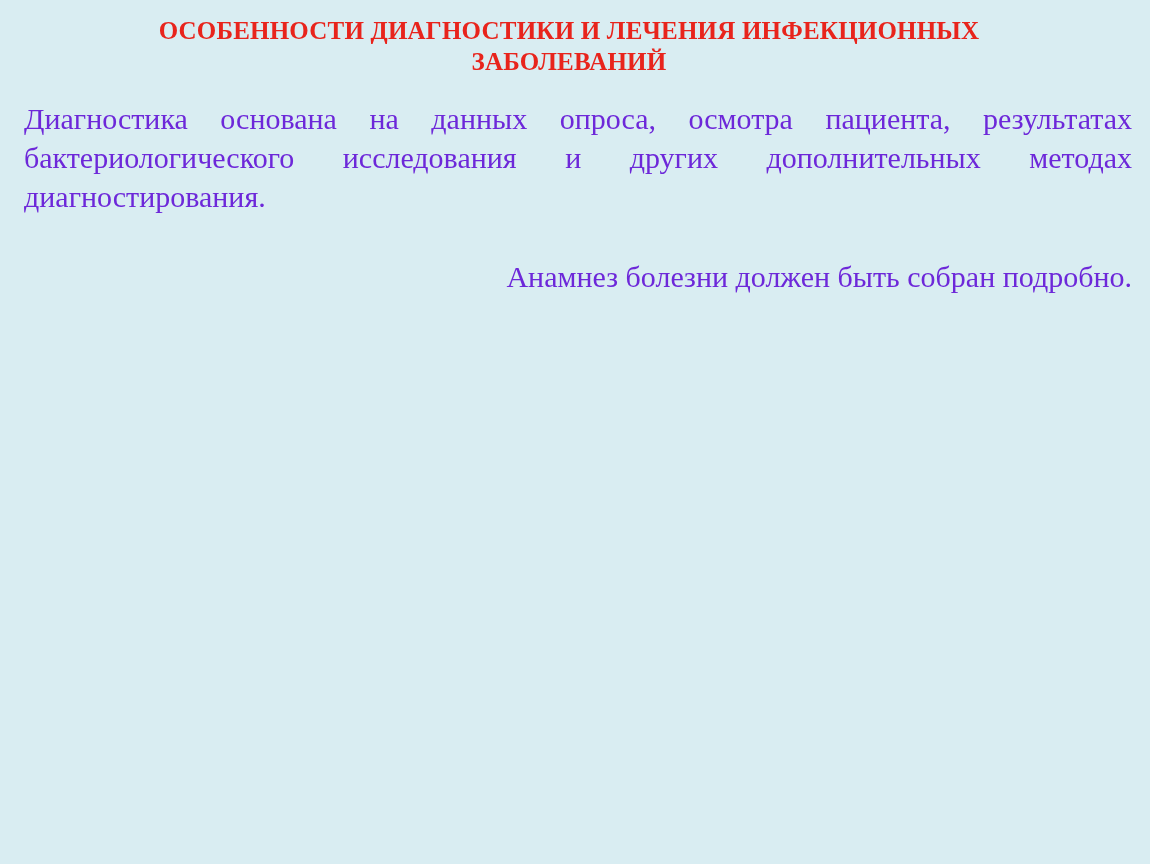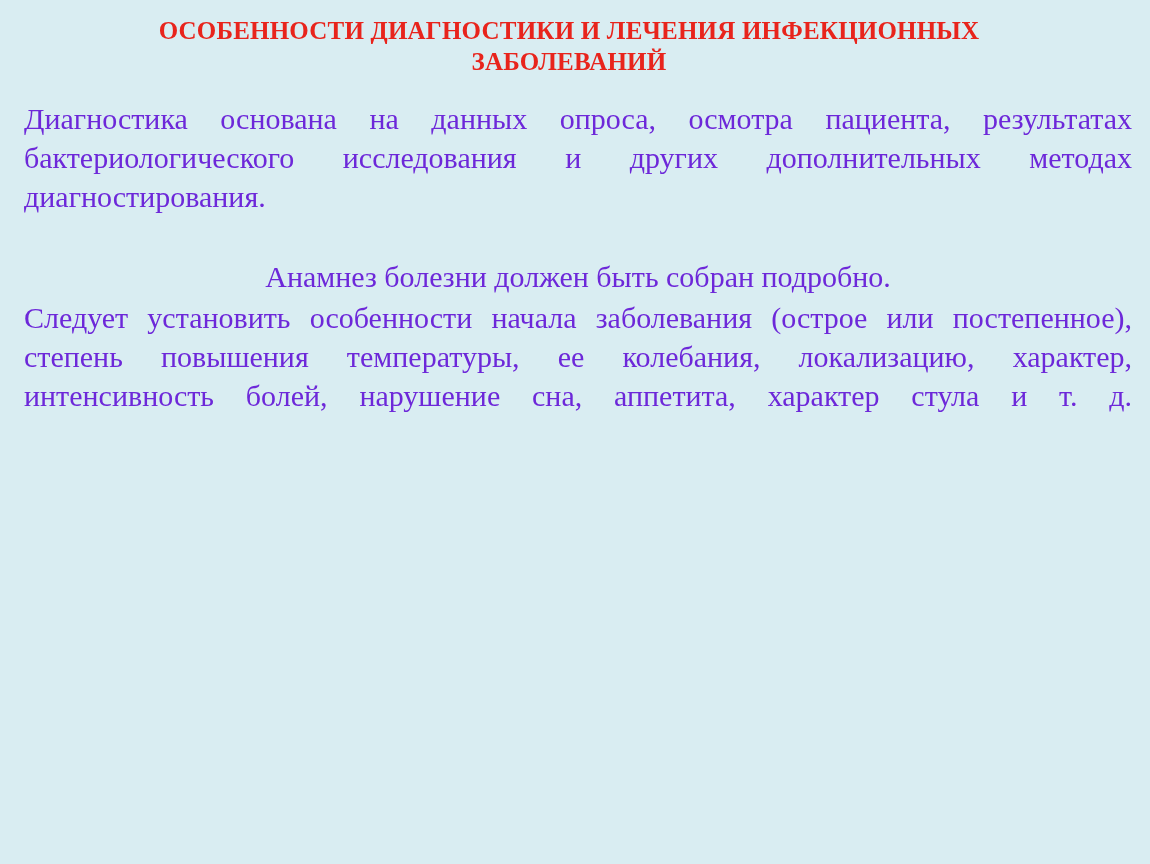--- a/index.html
+++ b/index.html
@@ -47,30 +47,29 @@
     margin: 0 0 2px 0;
     hyphens: none;
   }
   
   .para::after {
     content: "";
     display: inline-block;
     width: 100%;
   }
   .para.nojustify {
-    text-align: center;
+    text-align: right;
   }
   .para.nojustify::after { content: none; display: none; }
 </style>
 </head>
 <body>
 
 <div class="slide">
 
   <h1 class="slide-title">ОСОБЕННОСТИ ДИАГНОСТИКИ И ЛЕЧЕНИЯ ИНФЕКЦИОННЫХ ЗАБОЛЕВАНИЙ</h1>
 
   <div class="body-block">
     <p class="para">Диагностика основана на данных опроса, осмотра пациента, результатах бактериологического исследования и других дополнительных методах диагностирования.</p>
     <p class="para nojustify">Анамнез болезни должен быть собран подробно.</p>
-    <p class="para">Следует установить особенности начала заболевания (острое или постепенное), степень повышения температуры, ее колебания, локализацию, характер, интенсивность болей, нарушение сна, аппетита, характер стула и т. д.</p>
   </div>
 
 </div>
 
 </body></html>

